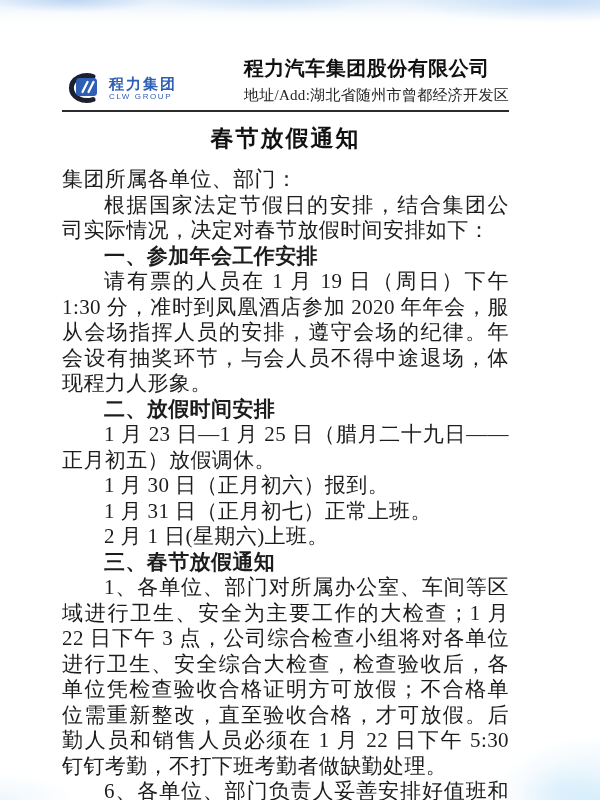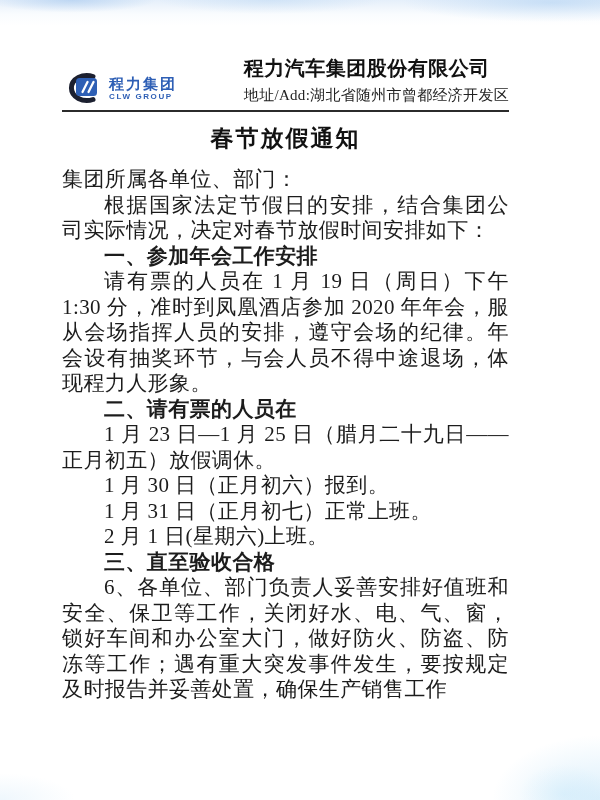--- a/index.html
+++ b/index.html
@@ -47,21 +47,21 @@
   }
   .logo { display: flex; align-items: center; gap: 5px; }
   .logo-mark { display: block; }
   .logo-text { display: flex; flex-direction: column; line-height: 1; }
   .logo-name-cn {
     font-family: "Liberation Sans", "DejaVu Sans", sans-serif;
     font-weight: bold; font-size: 15px; color: #2e5fb5; letter-spacing: 2px;
   }
   .logo-name-en {
     font-family: "Liberation Sans", "DejaVu Sans", sans-serif;
-    font-weight: bold; font-size: 8px; color: #2e5fb5; letter-spacing: 1.6px; margin-top: 2px;
+    font-weight: normal; font-size: 8px; color: #2e5fb5; letter-spacing: 1.6px; margin-top: 2px;
   }
   .company-block { text-align: left; }
   .company-name {
     font-family: "Liberation Sans", "DejaVu Sans", sans-serif;
     font-weight: bold; font-size: 20px; color: #111; letter-spacing: 0.5px;
   }
   .company-addr {
     font-size: 15px; color: #222; margin-top: 4px; letter-spacing: 0.3px;
   }
 
@@ -116,22 +116,23 @@
     </div>
   </header>
 
   <h1 class="notice-title">春节放假通知</h1>
 
   <main class="notice-body">
       <p class="plain">集团所属各单位、部门：</p>
       <p class="indent">根据国家法定节假日的安排，结合集团公司实际情况，决定对春节放假时间安排如下：</p>
       <p class="heading">一、参加年会工作安排</p>
       <p class="indent">请有票的人员在 1 月 19 日（周日）下午 1:30 分，准时到凤凰酒店参加 2020 年年会，服从会场指挥人员的安排，遵守会场的纪律。年会设有抽奖环节，与会人员不得中途退场，体现程力人形象。</p>
-      <p class="heading">二、请有票的人员在</p>
+      <p class="heading">二、放假时间安排</p>
       <p class="indent">1 月 23 日—1 月 25 日（腊月二十九日——正月初五）放假调休。</p>
       <p class="indent">1 月 30 日（正月初六）报到。</p>
       <p class="indent">1 月 31 日（正月初七）正常上班。</p>
       <p class="indent">2 月 1 日(星期六)上班。</p>
-      <p class="heading">三、直至验收合格</p>
+      <p class="heading">三、春节放假通知</p>
+      <p class="indent">1、各单位、部门对所属办公室、车间等区域进行卫生、安全为主要工作的大检查；1 月 22 日下午 3 点，公司综合检查小组将对各单位进行卫生、安全综合大检查，检查验收后，各单位凭检查验收合格证明方可放假；不合格单位需重新整改，直至验收合格，才可放假。后勤人员和销售人员必须在 1 月 22 日下午 5:30 钉钉考勤，不打下班考勤者做缺勤处理。</p>
       <p class="indent">6、各单位、部门负责人妥善安排好值班和安全、保卫等工作，关闭好水、电、气、窗，锁好车间和办公室大门，做好防火、防盗、防冻等工作；遇有重大突发事件发生，要按规定及时报告并妥善处置，确保生产销售工作</p>
     </main>
 
 </div>
 
 </body></html>

